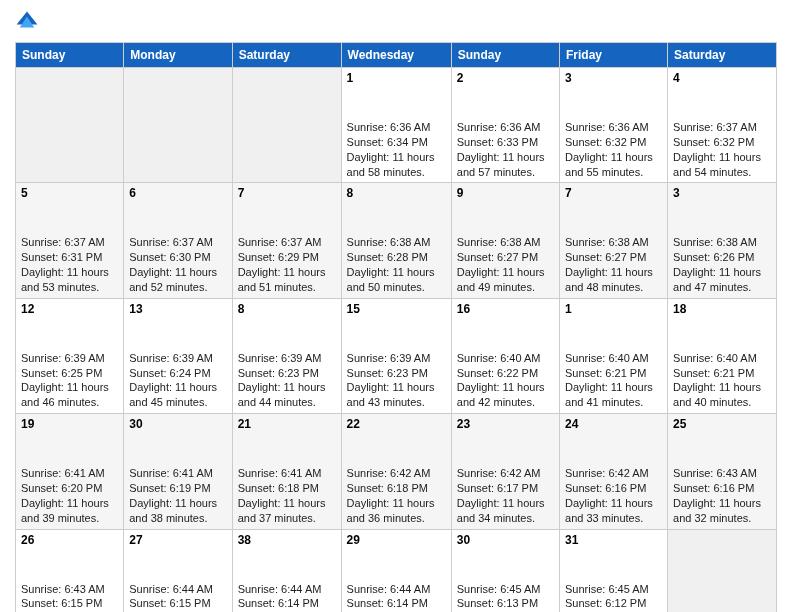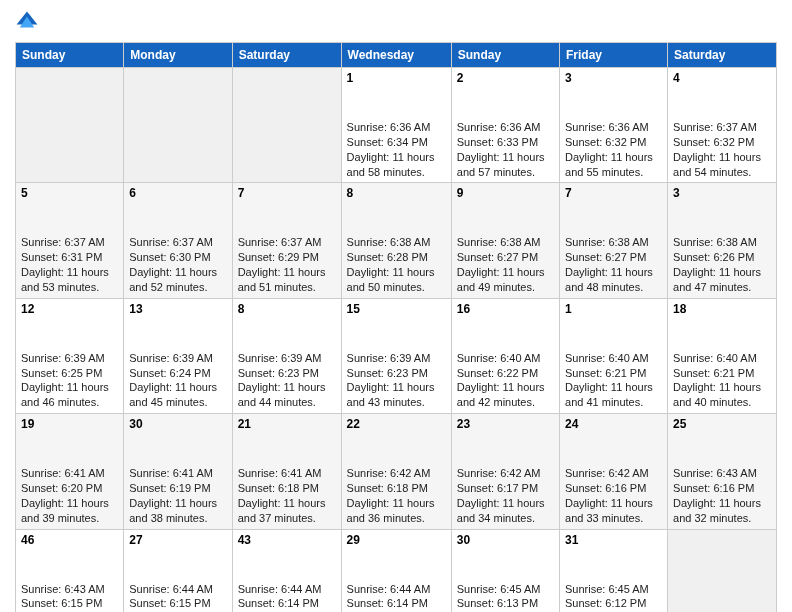--- a/index.html
+++ b/index.html
@@ -236,29 +236,29 @@
             <div class="day-number">24</div>
             <div class="day-info">Sunrise: 6:42 AM<br>Sunset: 6:16 PM<br>Daylight: 11 hours and 33 minutes.</div>
           </td>
           <td>
             <div class="day-number">25</div>
             <div class="day-info">Sunrise: 6:43 AM<br>Sunset: 6:16 PM<br>Daylight: 11 hours and 32 minutes.</div>
           </td>
         </tr>
         <tr>
           <td>
-            <div class="day-number">46</div>
+            <div class="day-number">26</div>
             <div class="day-info">Sunrise: 6:43 AM<br>Sunset: 6:15 PM<br>Daylight: 11 hours and 32 minutes.</div>
           </td>
           <td>
             <div class="day-number">27</div>
             <div class="day-info">Sunrise: 6:44 AM<br>Sunset: 6:15 PM<br>Daylight: 11 hours and 31 minutes.</div>
           </td>
           <td>
-            <div class="day-number">43</div>
+            <div class="day-number">38</div>
             <div class="day-info">Sunrise: 6:44 AM<br>Sunset: 6:14 PM<br>Daylight: 11 hours and 30 minutes.</div>
           </td>
           <td>
             <div class="day-number">29</div>
             <div class="day-info">Sunrise: 6:44 AM<br>Sunset: 6:14 PM<br>Daylight: 11 hours and 29 minutes.</div>
           </td>
           <td>
             <div class="day-number">30</div>
             <div class="day-info">Sunrise: 6:45 AM<br>Sunset: 6:13 PM<br>Daylight: 11 hours and 28 minutes.</div>
           </td>

